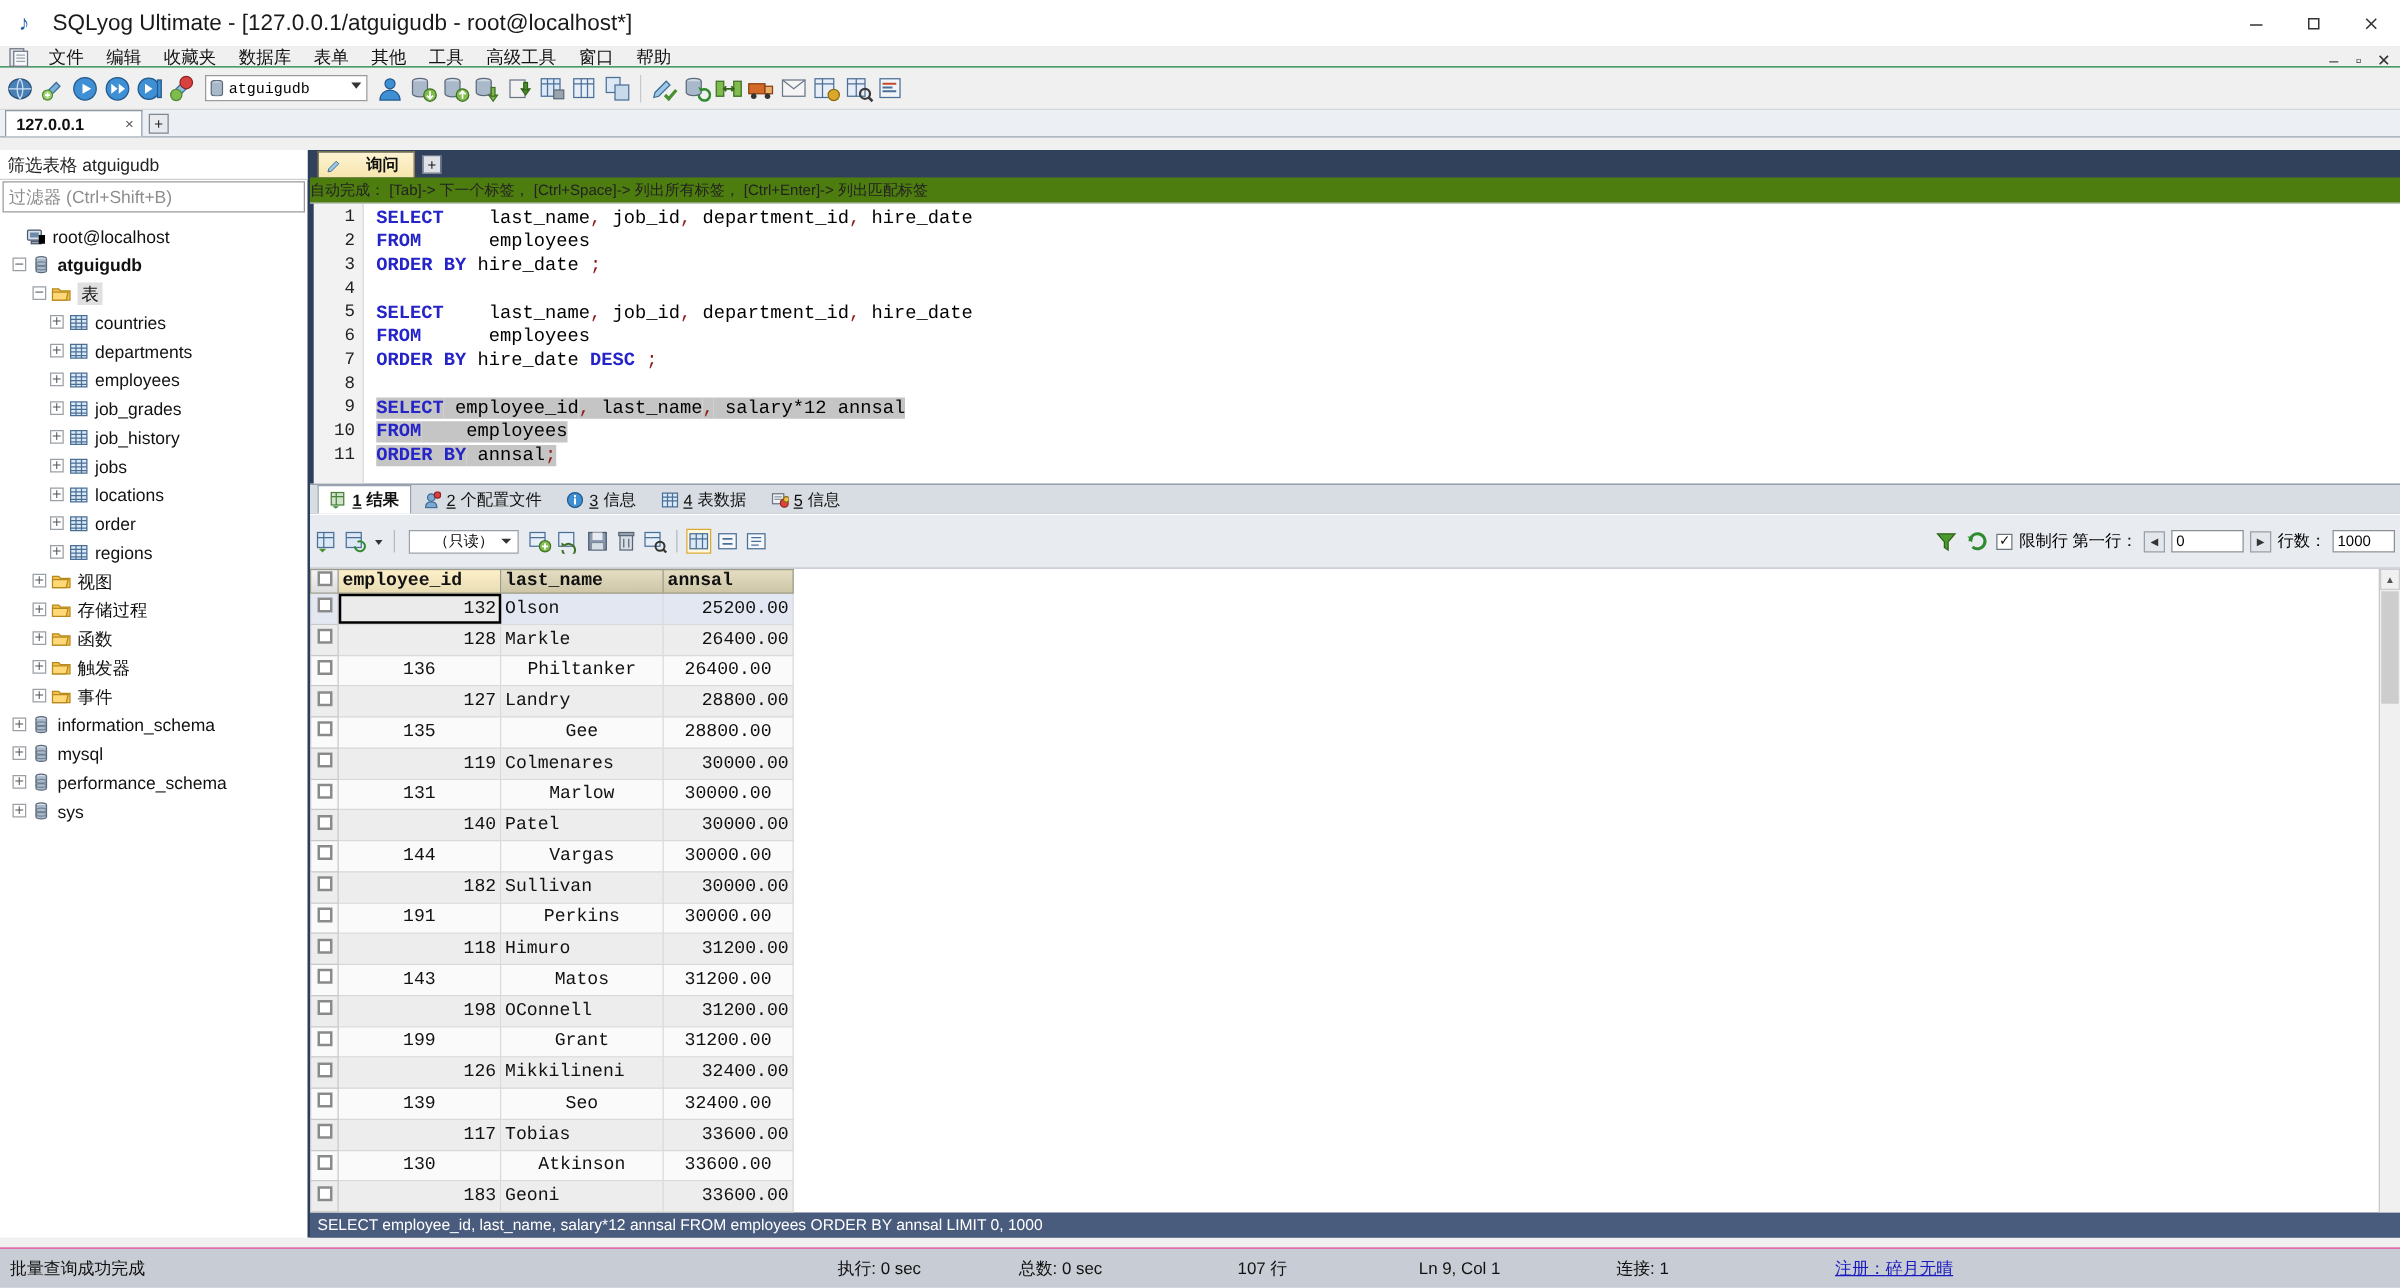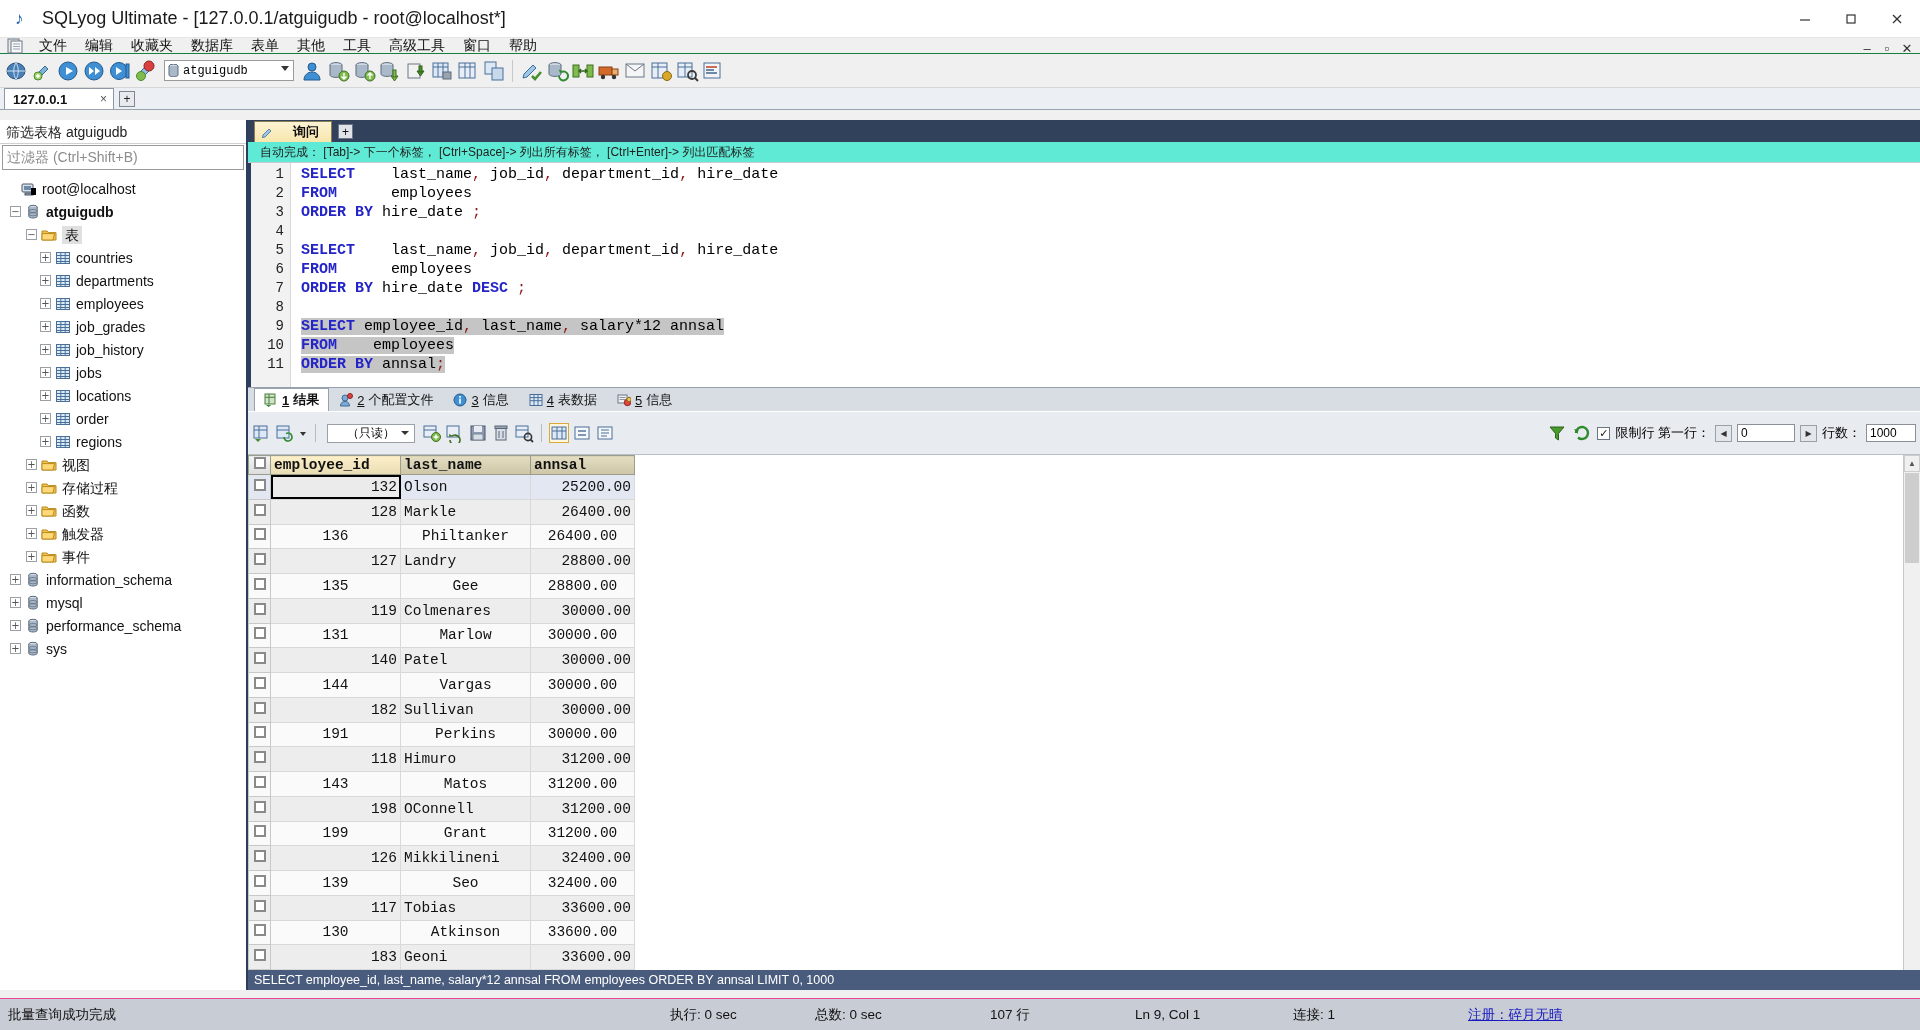--- a/index.html
+++ b/index.html
@@ -131,22 +131,22 @@
     font-size: 13px; font-weight: bold; color: #111; gap: 20px;
   }
   .q-tab .pen { width: 12px; height: 12px; position: relative; }
   .q-add {
     width: 15px; height: 15px; background: #dfe3e8; border: 1px solid #6d7686;
     margin-left: 6px; margin-bottom: 3px; display: flex; align-items: center;
     justify-content: center; font-size: 12px; line-height: 1; color: #111;
   }
 
   .hint-bar {
-    height: 21px; background: #5eead4; border-bottom: 1px solid #c6ccd3;
-    font-size: 12px; color: #222; display: flex; align-items: center; padding-left: 12px;
+    height: 21px; background: #4d7c0f; border-bottom: 1px solid #c6ccd3;
+    font-size: 12px; color: #222; display: flex; align-items: center; padding-left: 0;
     white-space: nowrap;
   }
 
   .editor {
     height: 224px; background: #ffffff; display: flex; overflow: hidden;
     border-left: 3px solid #2c3e5b;
     font-family: "Liberation Mono", monospace; font-size: 15px;
   }
   .gutter {
     width: 40px; background: #f2f2f2; border-right: 1px solid #d7d7d7;

